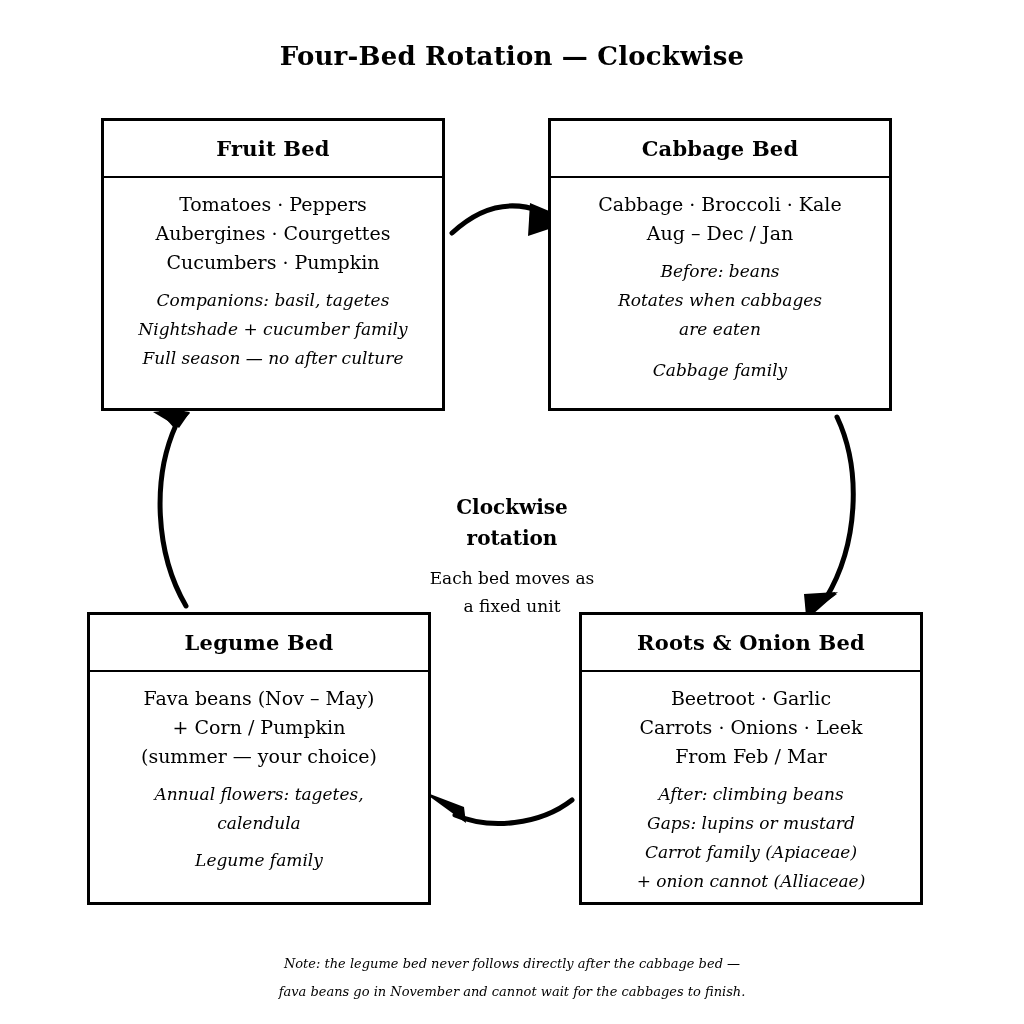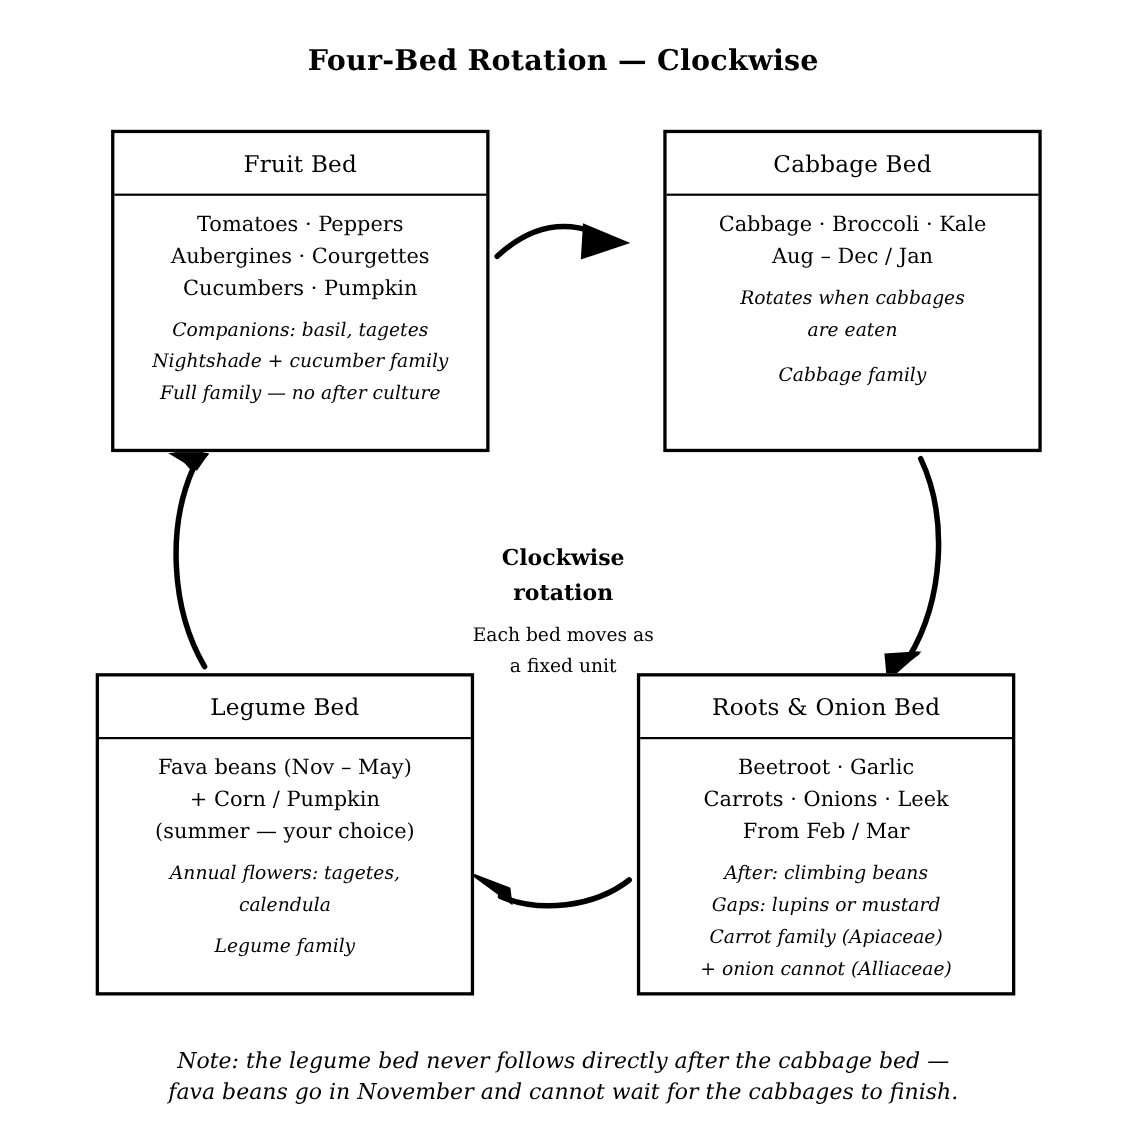--- a/index.html
+++ b/index.html
@@ -45,35 +45,35 @@
   }
 
   
   .bed-box {
     position: absolute;
     border: 3px solid #000000;
     background: #ffffff;
     box-sizing: border-box;
   }
   .bed-box.bed-fruit   { left: 101px; top: 118px; width: 344px; height: 293px; }
-  .bed-box.bed-cabbage { left: 603px; top: 118px; width: 344px; height: 293px; }
+  .bed-box.bed-cabbage { left: 548px; top: 118px; width: 344px; height: 293px; }
   .bed-box.bed-legume  { left: 87px; top: 612px; width: 344px; height: 293px; }
   .bed-box.bed-roots   { left: 579px; top: 612px; width: 344px; height: 293px; }
 
   .bed-header {
     height: 57px;
     border-bottom: 2px solid #000000;
     box-sizing: border-box;
     display: flex;
     align-items: center;
     justify-content: center;
   }
   .bed-header-title {
     font-size: 21px;
-    font-weight: normal;
+    font-weight: bold;
     text-align: left;
     letter-spacing: 0.2px;
   }
 
   .bed-body {
     padding-top: 12px;
     text-align: center;
   }
   .bed-crops {
     font-size: 19px;
@@ -111,21 +111,21 @@
   }
   .center-caption-sub > div { white-space: nowrap; }
 
   
   .footer-note {
     position: absolute;
     left: 0;
     top: 950px;
     width: 1024px;
     text-align: center;
-    font-size: 20px;
+    font-size: 13px;
     font-style: italic;
     line-height: 28px;
   }
   .footer-note > div { white-space: nowrap; }
 </style>
 </head>
 <body>
 
 <div id="diagram-root">
 
@@ -164,35 +164,36 @@
     </div>
     <div class="bed-body">
       <div class="bed-crops">
         <div>Tomatoes · Peppers</div>
         <div>Aubergines · Courgettes</div>
         <div>Cucumbers · Pumpkin</div>
       </div>
       <div class="bed-notes">
         <div>Companions: basil, tagetes</div>
         <div>Nightshade + cucumber family</div>
-        <div>Full family — no after culture</div>
+        <div>Full season — no after culture</div>
       </div>
     </div>
   </div>
 
   <div class="bed-box bed-cabbage">
     <div class="bed-header">
       <div class="bed-header-title">Cabbage Bed</div>
     </div>
     <div class="bed-body">
       <div class="bed-crops">
         <div>Cabbage · Broccoli · Kale</div>
         <div>Aug – Dec / Jan</div>
       </div>
       <div class="bed-notes">
+        <div>Before: beans</div>
         <div>Rotates when cabbages</div>
         <div>are eaten</div>
         <div style="margin-top:12px;">Cabbage family</div>
       </div>
     </div>
   </div>
 
   <div class="bed-box bed-legume">
     <div class="bed-header">
       <div class="bed-header-title">Legume Bed</div>

